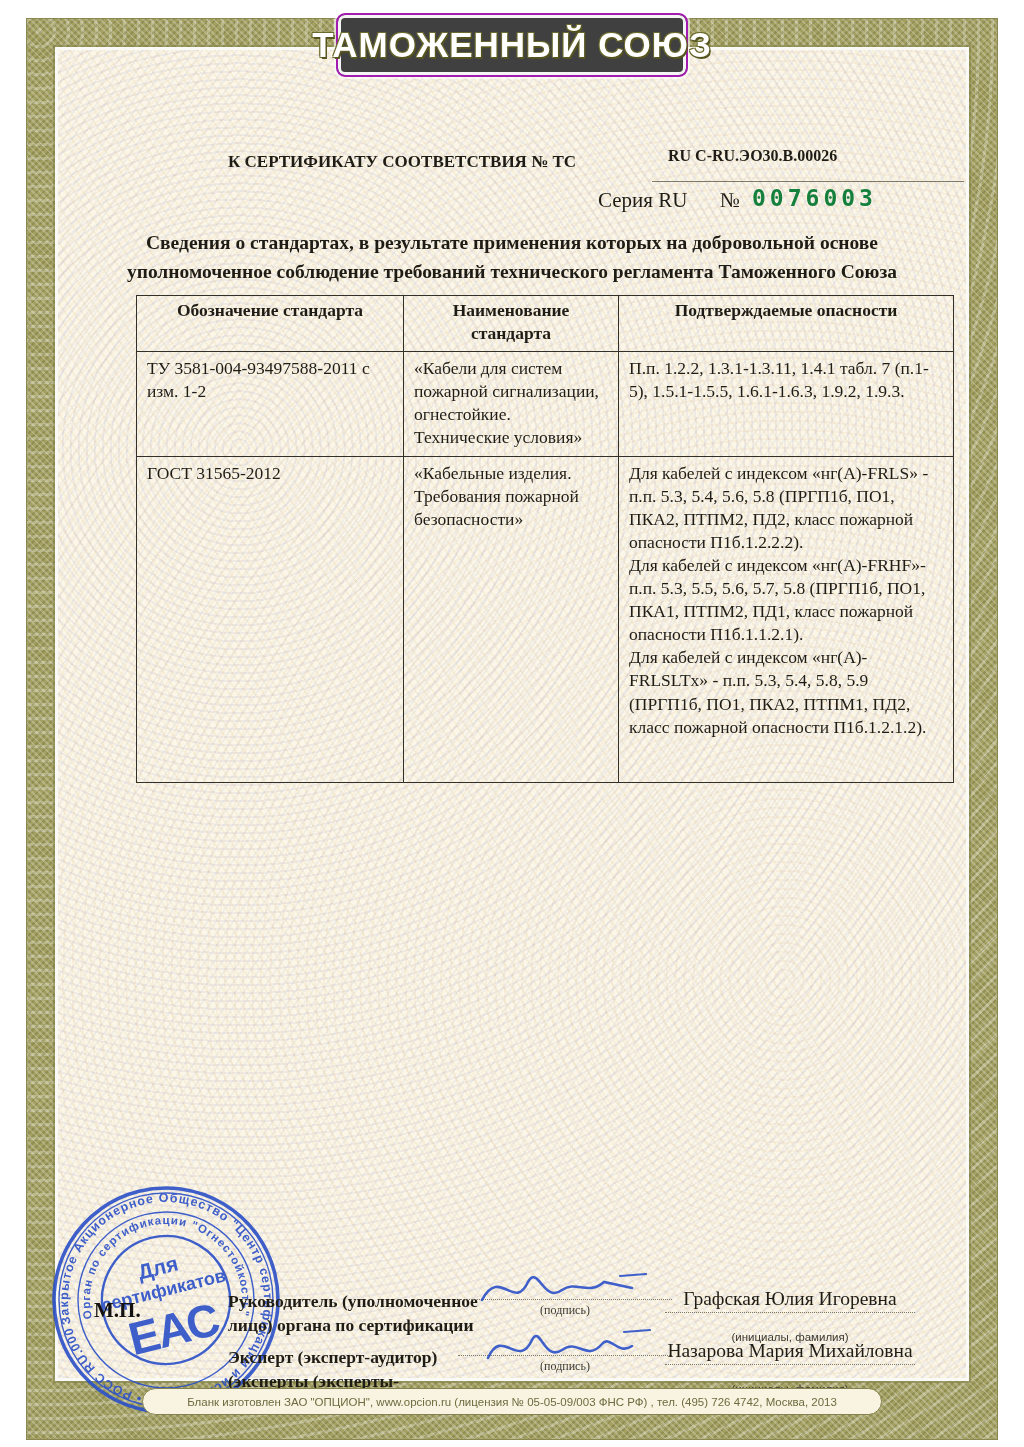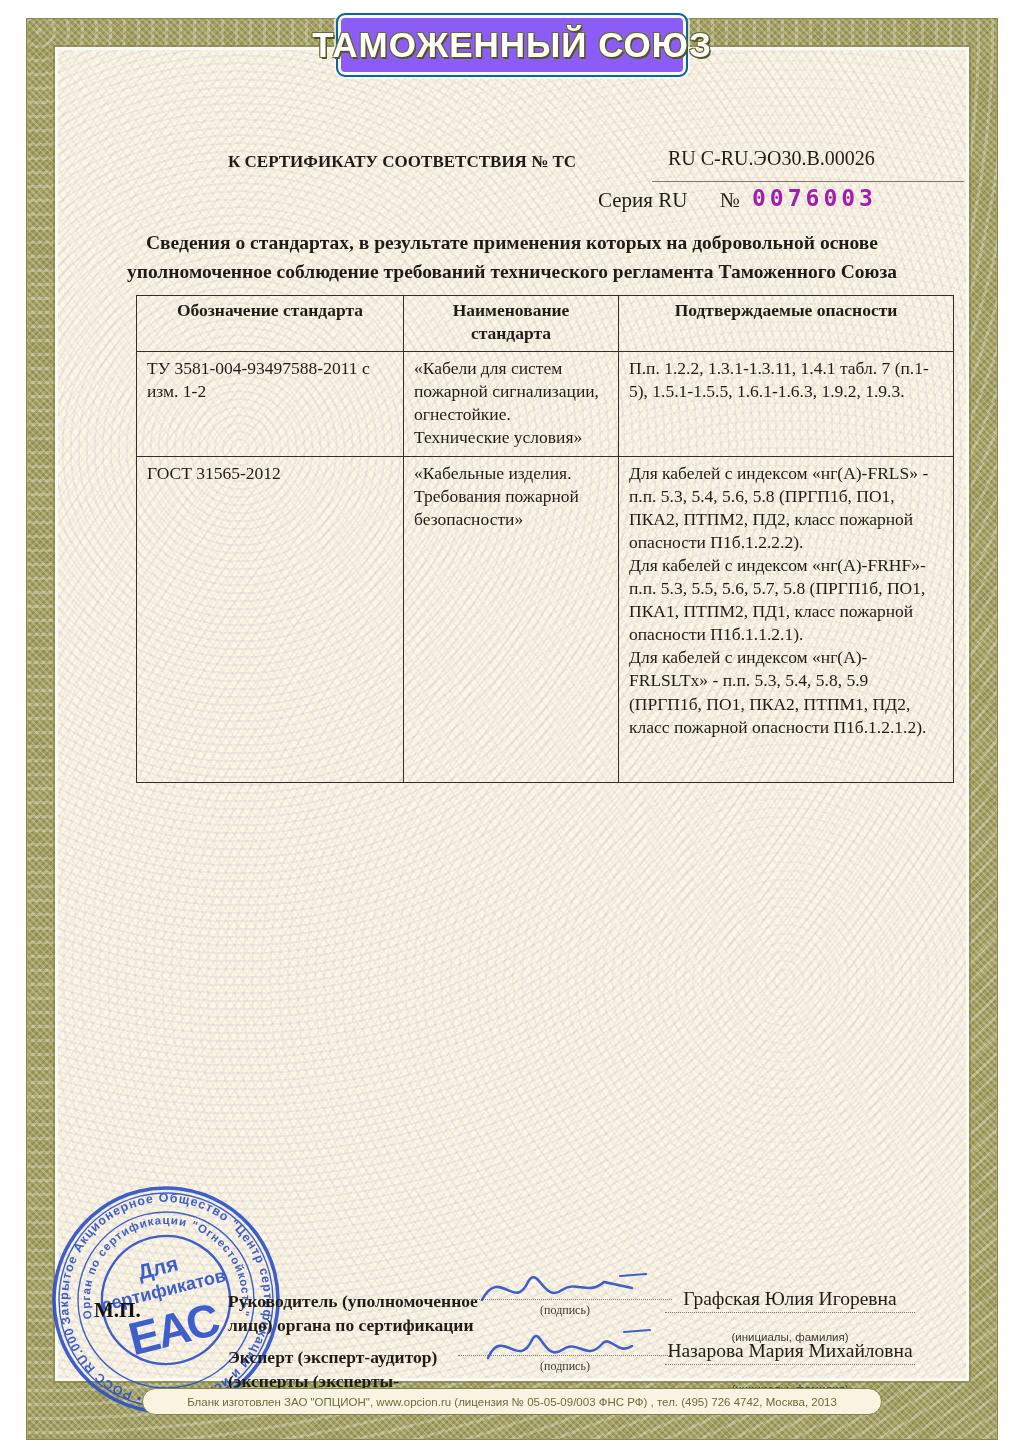--- a/index.html
+++ b/index.html
@@ -25,45 +25,45 @@
       repeating-radial-gradient(circle at 80% 70%, rgba(220,170,120,.10) 0 2px, transparent 2px 9px),
       repeating-linear-gradient(55deg, rgba(214,194,120,.13) 0 2px, transparent 2px 7px),
       repeating-linear-gradient(-55deg, rgba(150,160,215,.10) 0 2px, transparent 2px 7px),
       #fbf6e7;
     box-shadow: 0 0 0 3px rgba(255,255,255,.95), 0 0 0 5px rgba(130,128,70,.55);
   }
 
   
   .banner {
     position:absolute; left:336px; top:13px; width:352px; height:64px;
-    background:#8b5cf6;
-    border:2px solid #0369a1; border-radius:9px;
+    background:#404040;
+    border:2px solid #a21caf; border-radius:9px;
     box-shadow: inset 0 0 0 3px rgba(255,255,255,.95), 0 0 0 2px rgba(255,255,255,.6);
     display:flex; align-items:center; justify-content:center;
   }
   .banner span {
     font-family:"Liberation Sans", sans-serif; font-weight:bold;
     font-size:35px; letter-spacing:1px; color:#ffffff; white-space:nowrap;
     text-shadow: 1.5px 1.5px 0 #55541f, -1px -1px 0 #6b6a2e, 1px -1px 0 #6b6a2e, -1px 1px 0 #6b6a2e;
   }
 
   
   .doc-title {
     position:absolute; left:0; top:97px; width:1024px; text-align:center;
     font-size:33px; font-weight:bold; letter-spacing:1.5px;
   }
   .subtitle { position:absolute; left:228px; top:152px; font-size:17px; font-weight:bold; white-space:nowrap;text-align:right; }
-  .cert-number { position:absolute; left:668px; top:147px; font-size:20px; font-weight:normal; white-space:nowrap; }
+  .cert-number { position:absolute; left:668px; top:147px; font-size:16px; font-weight:bold; white-space:nowrap; }
   .cert-underline { position:absolute; left:652px; top:181px; width:312px; border-top:1px solid #7d7a6a; }
   .series-label { position:absolute; left:598px; top:188px; font-size:21px; }
   .number-sign { position:absolute; left:720px; top:188px; font-size:21px; }
   .serial {
     position:absolute; left:752px; top:185px;
     font-family:"DejaVu Sans Mono", monospace; font-weight:bold;
-    font-size:23px; letter-spacing:4px; color:#a21caf;
+    font-size:23px; letter-spacing:4px; color:#15803d;
   }
 
   .intro {
     position:absolute; left:92px; top:228px; width:840px;
     text-align:center; font-size:19.5px; font-weight:bold; line-height:1.5;
   }
 
   
   .std-table {
     position:absolute; left:128px; top:295px; width:817px;

